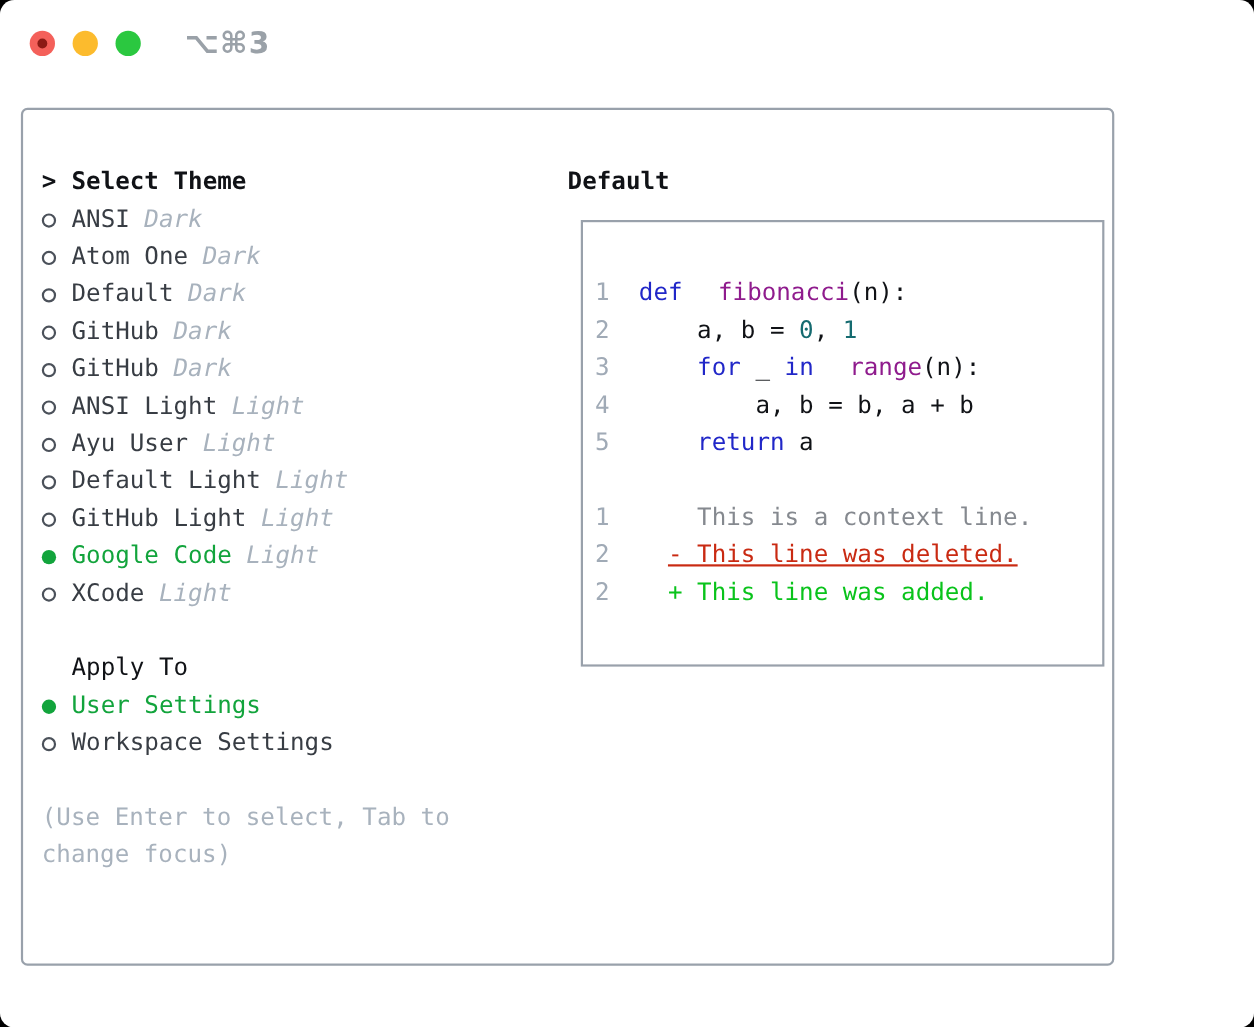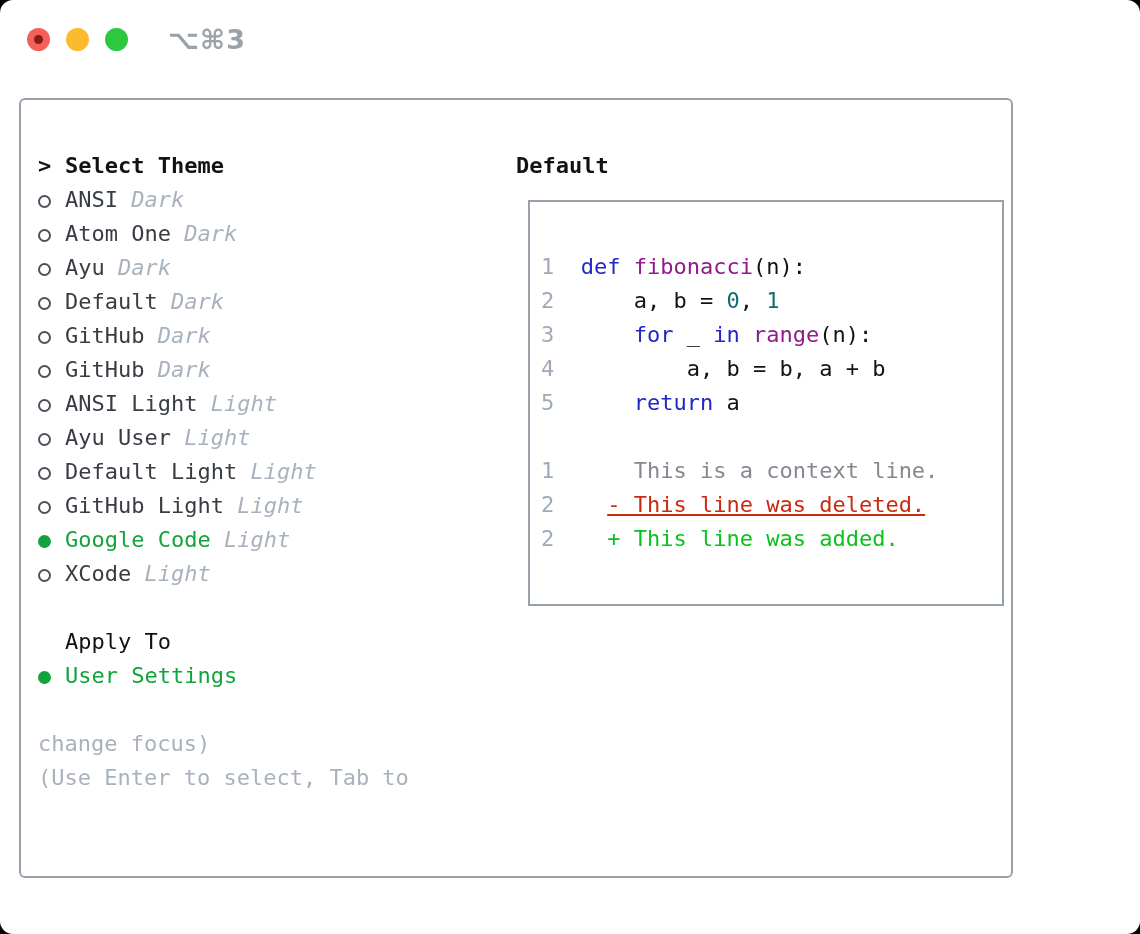--- a/index.html
+++ b/index.html
@@ -47,21 +47,21 @@
   .help { color:var(--muted); }
 
   
   .preview-title { font-size:22px; line-height:34px; font-weight:bold;
                    color:var(--text-black); margin-left:16px; }
   .preview-box { margin-left:28px; margin-top:17px; width:476px;
                  border:2px solid var(--border); padding:48px 6px 48px 11px; }
   .pline { height:34px; line-height:34px; font-size:22px; white-space:pre; }
   .lnum   { color:var(--line-number); }
   .kw  { color:var(--keyword); }
-  .fn  { color:var(--function-name); }
+  .fn  { color:var(--function-name);margin-left:19px; }
   .lit { color:var(--literal); }
   .pl  { color:var(--text-black); }
   .context { color:var(--diff-context); }
   .deleted { color:var(--diff-deleted);text-decoration:underline; }
   .added   { color:var(--diff-added); }
 </style>
 </head>
 <body>
 
 <div class="window">
@@ -73,36 +73,36 @@
     <span class="tl tl-min"></span>
     <span class="tl tl-zoom"></span>
     <span class="shortcut">⌥⌘3</span>
   </div>
 
   <div class="panel">
     <div class="left-col" id="theme-list">
         <div class="row"><span class="slot caret-slot">&gt;</span><span class="hdr">Select Theme</span></div>
         <div class="row"><span class="slot"><span class="circle hollow"></span></span><span class="name">ANSI</span><span class="variant"> Dark</span></div>
         <div class="row"><span class="slot"><span class="circle hollow"></span></span><span class="name">Atom One</span><span class="variant"> Dark</span></div>
-        <div class="row"><span class="slot"><span class="circle hollow"></span></span><span class="name">Ayu</span><span class="variant"> Dark</span></div>
         <div class="row"><span class="slot"><span class="circle hollow"></span></span><span class="name">Default</span><span class="variant"> Dark</span></div>
         <div class="row"><span class="slot"><span class="circle hollow"></span></span><span class="name">GitHub</span><span class="variant"> Dark</span></div>
         <div class="row"><span class="slot"><span class="circle hollow"></span></span><span class="name">GitHub</span><span class="variant"> Dark</span></div>
         <div class="row"><span class="slot"><span class="circle hollow"></span></span><span class="name">ANSI Light</span><span class="variant"> Light</span></div>
         <div class="row"><span class="slot"><span class="circle hollow"></span></span><span class="name">Ayu User</span><span class="variant"> Light</span></div>
         <div class="row"><span class="slot"><span class="circle hollow"></span></span><span class="name">Default Light</span><span class="variant"> Light</span></div>
         <div class="row"><span class="slot"><span class="circle hollow"></span></span><span class="name">GitHub Light</span><span class="variant"> Light</span></div>
         <div class="row"><span class="slot"><span class="circle filled"></span></span><span class="name selected">Google Code</span><span class="variant"> Light</span></div>
         <div class="row"><span class="slot"><span class="circle hollow"></span></span><span class="name">XCode</span><span class="variant"> Light</span></div>
         <div class="row"></div>
         <div class="row"><span class="slot"></span><span class="apply-label">Apply To</span></div>
         <div class="row"><span class="slot"><span class="circle filled"></span></span><span class="name selected">User Settings</span></div>
+        <div class="row"><span class="slot"><span class="circle hollow"></span></span><span class="name">Workspace Settings</span></div>
         <div class="row"></div>
+        <div class="row"><span class="help">(Use Enter to select, Tab to</span></div>
         <div class="row"><span class="help">change focus)</span></div>
-        <div class="row"><span class="help">(Use Enter to select, Tab to</span></div>
       </div>
     <div class="right-col">
       <div class="preview-title">Default</div>
       <div class="preview-box" id="preview-box">
           <div class="pline"><span class="lnum">1  </span><span class="kw">def</span><span class="pl"> </span><span class="fn">fibonacci</span><span class="pl">(n):</span></div>
           <div class="pline"><span class="lnum">2  </span><span class="pl">    a, b = </span><span class="lit">0</span><span class="pl">, </span><span class="lit">1</span></div>
           <div class="pline"><span class="lnum">3  </span><span class="pl">    </span><span class="kw">for</span><span class="pl"> _ </span><span class="kw">in</span><span class="pl"> </span><span class="fn">range</span><span class="pl">(n):</span></div>
           <div class="pline"><span class="lnum">4  </span><span class="pl">        a, b = b, a + b</span></div>
           <div class="pline"><span class="lnum">5  </span><span class="pl">    </span><span class="kw">return</span><span class="pl"> a</span></div>
           <div class="pline"></div>

